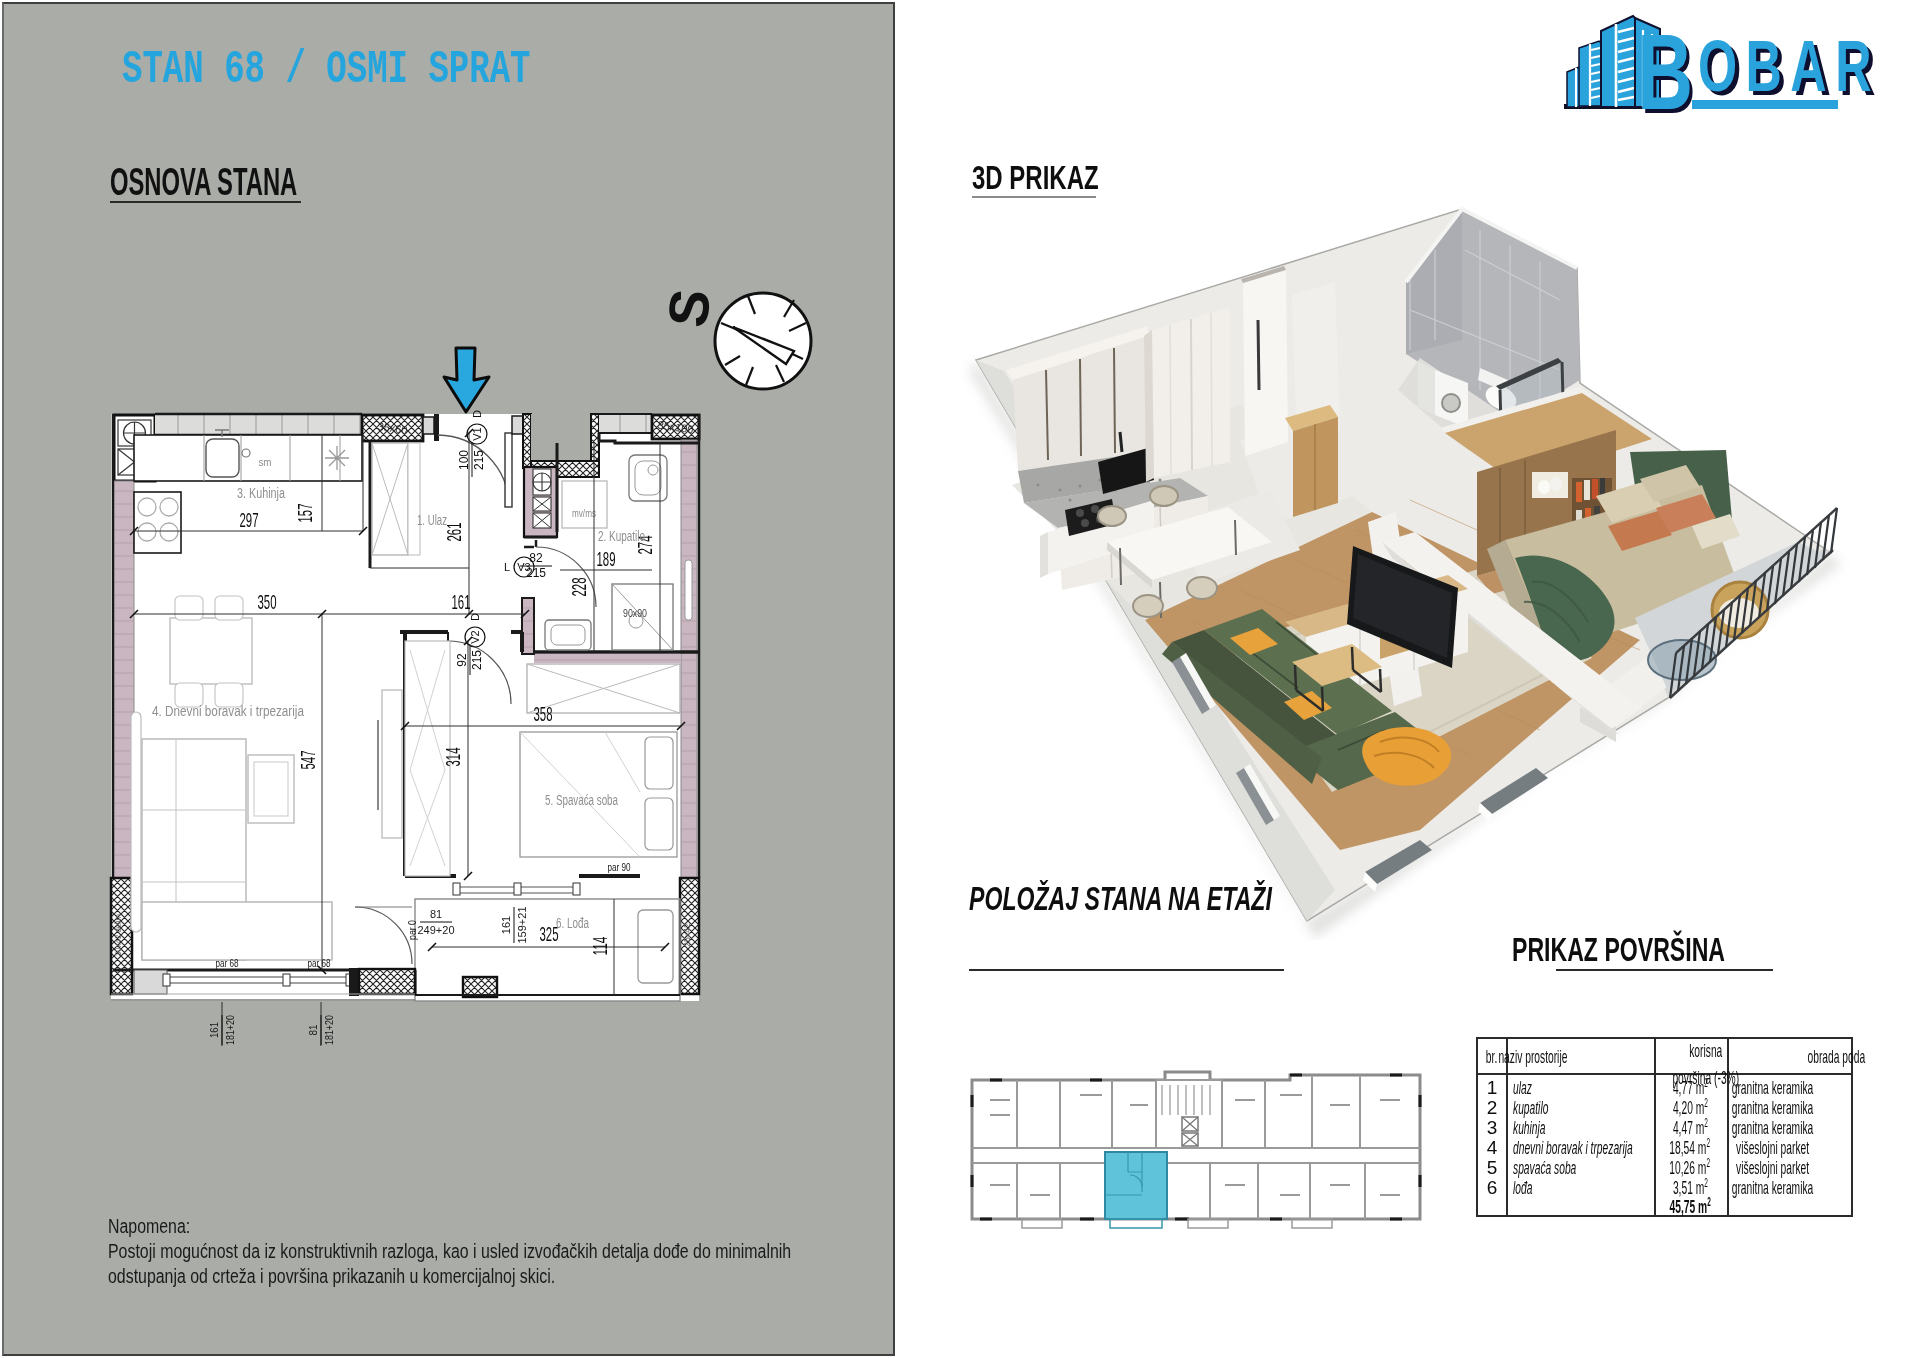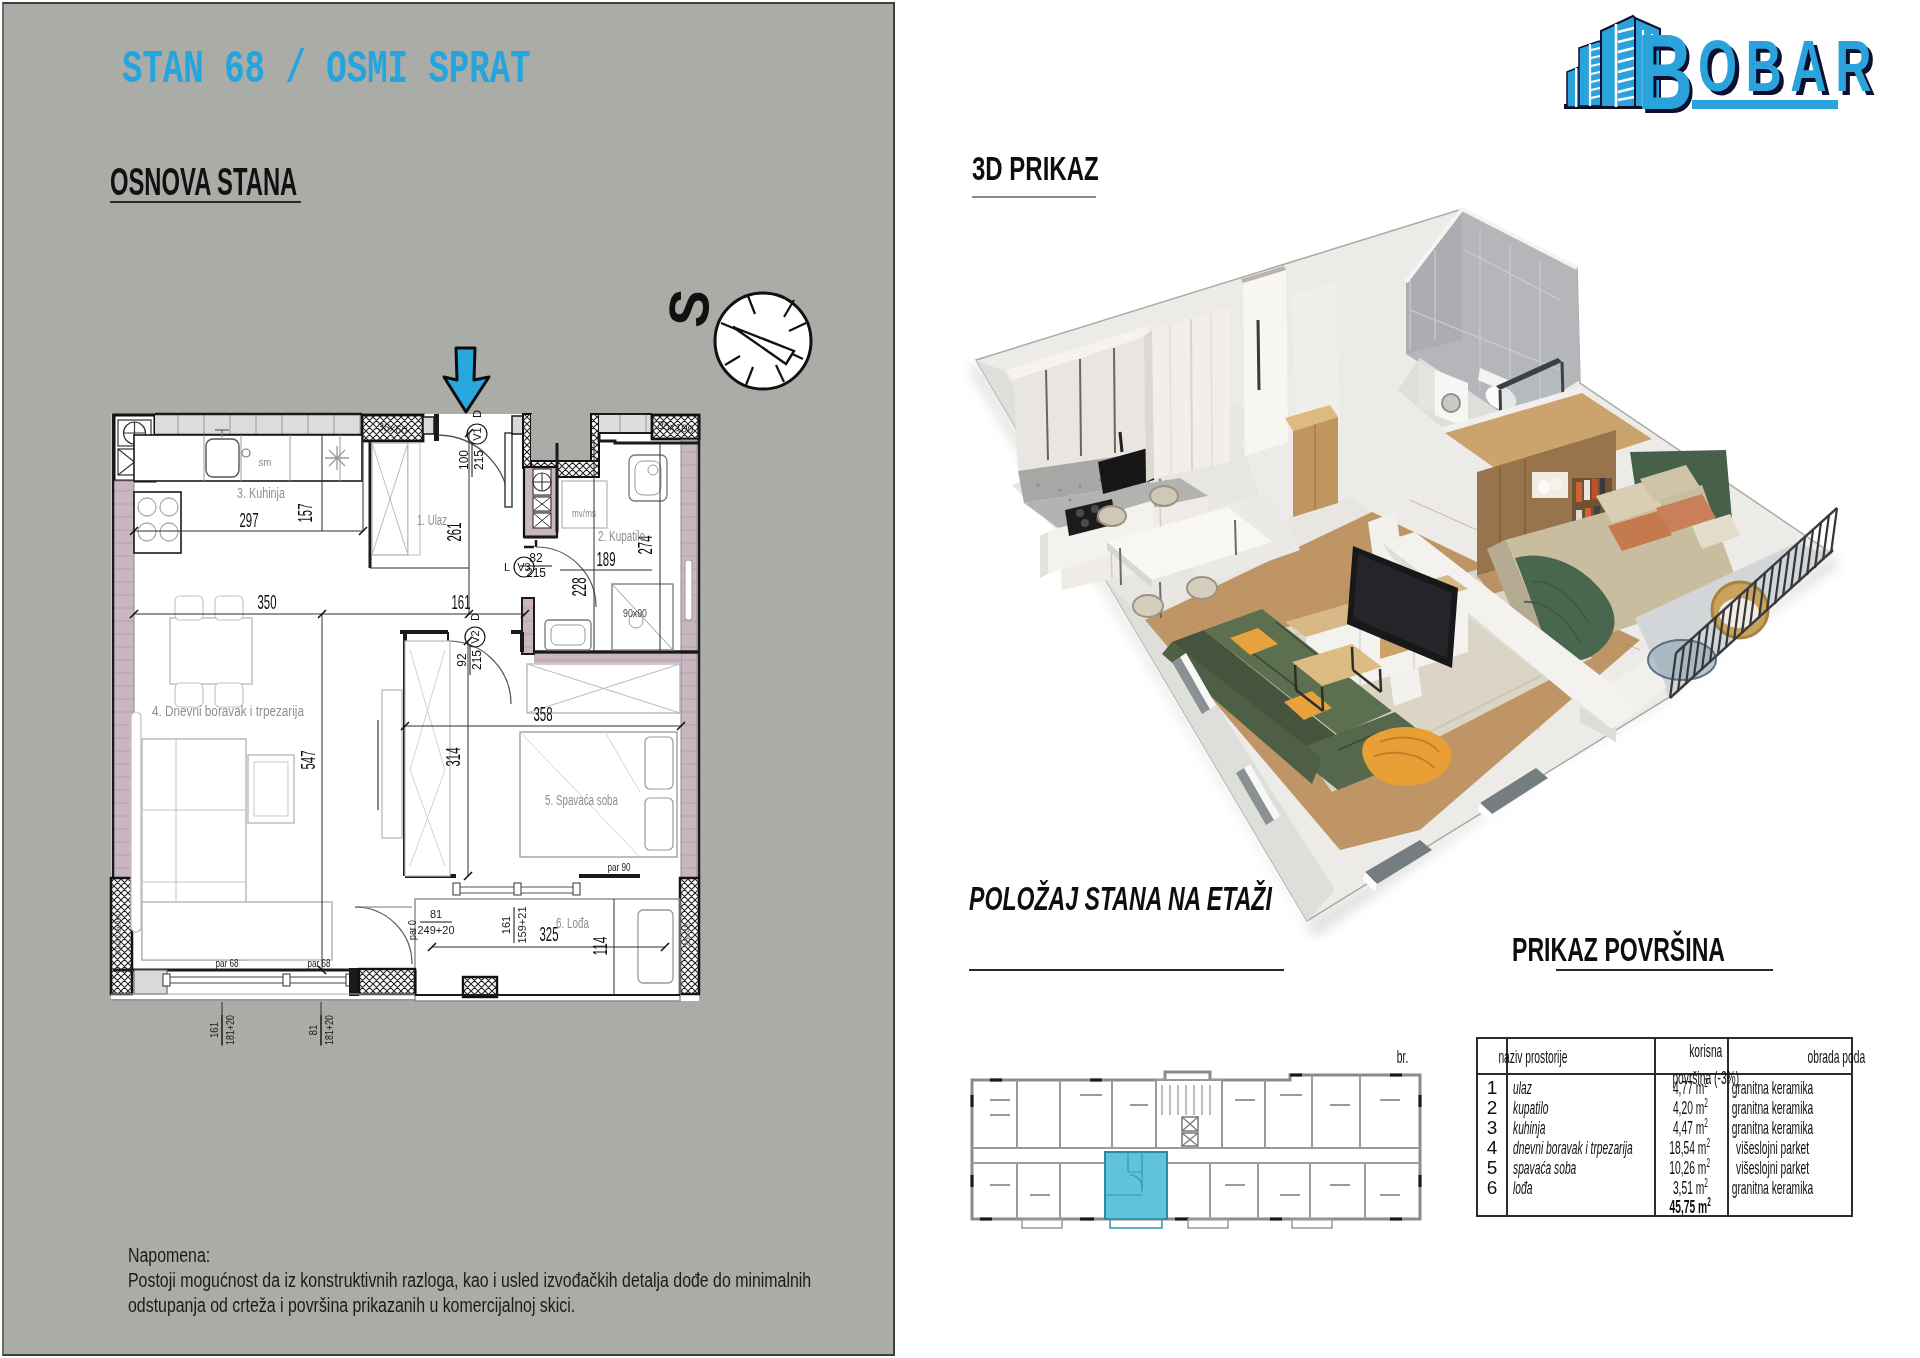--- a/index.html
+++ b/index.html
@@ -24,27 +24,27 @@
 </style>
 </head>
 <body>
 
 <div class="abs" style="left:2px;top:2px;width:893px;height:1354px;background:#a9aca7;border:2px solid #3f3f3f;border-left-color:#6a6a6a;"></div>
 
 <div class="abs" style="left:122px;top:44px;font-family:Liberation Mono, monospace;"><span class="cond h1 h1x">STAN 68 / OSMI SPRAT</span></div>
 <div class="abs" style="left:110px;top:160px;"><span class="cond h2" style="transform:scaleX(0.61);">OSNOVA STANA</span></div>
 <div class="abs" style="left:110px;top:201px;width:191px;height:0;border-top:2px solid #2a2a2a;"></div>
 
-<div class="abs note" style="left:108px;top:1243px;margin-left:20px;">
+<div class="abs note" style="left:108px;top:1214px;">
 <span class="cond" style="transform-origin:left top;transform:scaleX(0.795);">Napomena:<br>
 Postoji mogućnost da iz konstruktivnih razloga, kao i usled izvođačkih detalja dođe do minimalnih<br>
 odstupanja od crteža i površina prikazanih u komercijalnoj skici.</span>
 </div>
 
-<div class="abs" style="left:972px;top:150px;"><span class="cond h3" style="transform:scaleX(0.727);">3D PRIKAZ</span></div>
+<div class="abs" style="left:972px;top:159px;"><span class="cond h3" style="transform:scaleX(0.727);">3D PRIKAZ</span></div>
 <div class="abs" style="left:972px;top:196px;width:124px;height:0;border-top:2px solid #8a8a8a;"></div>
 
 <div class="abs" style="left:969px;top:880px;font-style:italic;"><span class="cond h3">POLOŽAJ STANA NA ETAŽI</span></div>
 <div class="abs" style="left:969px;top:969px;width:315px;height:0;border-top:2px solid #2a2a2a;"></div>
 
 <div class="abs" style="left:1512px;top:931px;"><span class="cond h3">PRIKAZ POVRŠINA</span></div>
 <div class="abs" style="left:1556px;top:969px;width:217px;height:0;border-top:2px solid #2a2a2a;"></div>
 
 <div id="logo" class="abs" style="left:1540px;top:0px;width:380px;height:140px;">
 <svg width="380" height="140" viewBox="0 0 380 140">
@@ -97,21 +97,21 @@
   </g>
 </svg>
 </div>
 
 <div id="tablebox" class="abs" style="left:1476px;top:1037px;width:377px;height:180px;border:2px solid #2b2b2b;font-size:19px;color:#0e0e0e;">
   <div class="abs" style="left:28px;top:0;width:0;height:176px;border-left:2px solid #2b2b2b;"></div>
   <div class="abs" style="left:176px;top:0;width:0;height:176px;border-left:2px solid #2b2b2b;"></div>
   <div class="abs" style="left:249px;top:0;width:0;height:176px;border-left:2px solid #2b2b2b;"></div>
   <div class="abs" style="left:0;top:34px;width:373px;height:0;border-top:2px solid #2b2b2b;"></div>
 
-  <div class="abs" style="left:-86px;top:7px;width:200px;text-align:left;"><span class="tcond" style="transform-origin:center top;">br.</span></div>
+  <div class="abs" style="left:-86px;top:7px;width:200px;text-align:center;"><span class="tcond" style="transform-origin:center top;">br.</span></div>
   <div class="abs" style="left:-9px;top:7px;width:200px;text-align:left;"><span class="tcond" style="transform-origin:center top;">naziv prostorije</span></div>
   <div class="abs" style="left:128px;top:-2px;width:200px;text-align:center;line-height:27px;"><span class="tcond" style="transform-origin:center top;text-align:center;">korisna<br>površina (-3%)</span></div>
   <div class="abs" style="left:212px;top:7px;width:200px;text-align:right;"><span class="tcond" style="transform-origin:center top;">obrada poda</span></div>
 
   <div class="abs trow" style="top:38px;">
       <i>1</i>
       <em><span class="tcond">ulaz</span></em>
       <u><span class="tcond" style="transform-origin:center top;">4,77 m<sup>2</sup></span></u>
       <s><span class="tcond" style="transform-origin:center top;">granitna keramika</span></s>
     </div>

